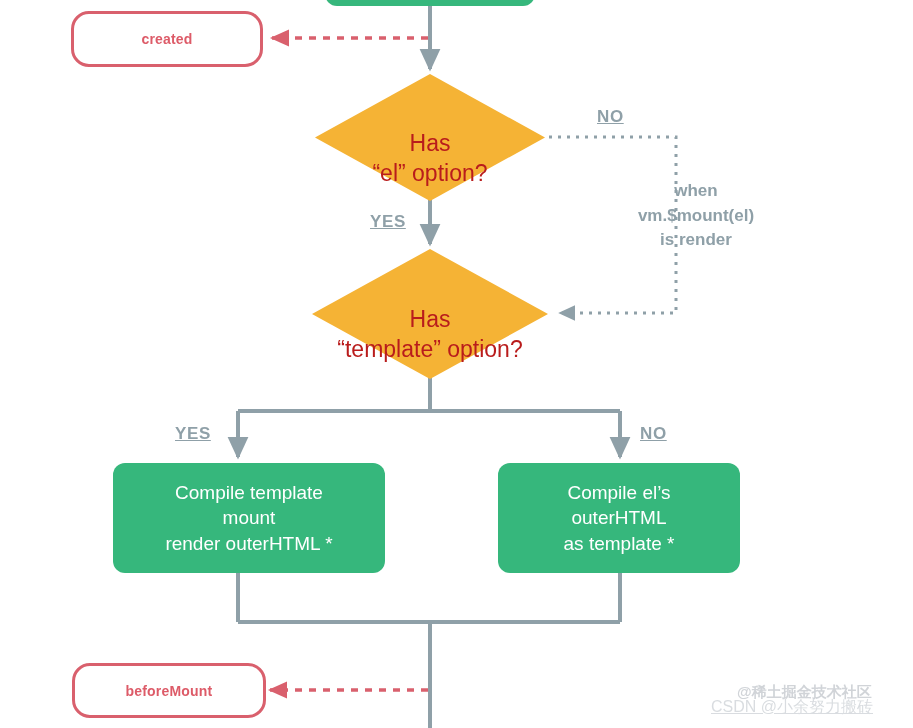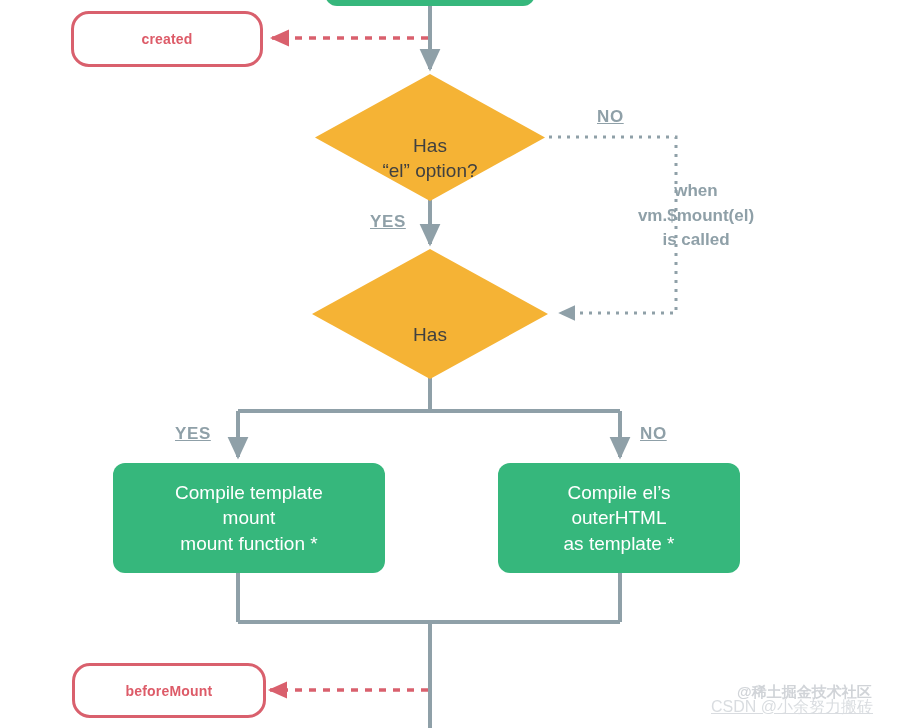--- a/index.html
+++ b/index.html
@@ -68,22 +68,22 @@
     position: absolute;
     left: 0; top: 0;
     width: 100%;
     height: 100%;
     background: #f5b335;
     clip-path: polygon(50% 0%, 100% 50%, 50% 100%, 0% 50%);
   }
   .decision .dtext {
     position: relative;
     z-index: 2;
-    color: #404040;
-    font-size: 19px;
+    color: #b91c1c;
+    font-size: 23px;
     line-height: 1.3;
     white-space: nowrap;
     margin-top: 42px;
   }
 
   
   .edge-label {
     position: absolute;
     color: #8fa0a8;
     font-weight: bold;
@@ -166,42 +166,43 @@
     <span class="dtext">
       <span>Has</span><br>
       <span>“el” option?</span>
     </span>
   </div>
 
   <div class="node decision" style="left:312px; top:249px; width:236px; height:130px;">
     <span class="dia"></span>
     <span class="dtext">
       <span>Has</span><br>
+      <span>“template” option?</span>
     </span>
   </div>
 
   <div class="edge-label" style="left:597px; top:107px;">NO</div>
 
   <div class="edge-label" style="left:370px; top:212px;">YES</div>
 
   <div class="edge-label" style="left:175px; top:424px;">YES</div>
 
   <div class="edge-label" style="left:640px; top:424px;">NO</div>
 
   <div class="note" style="left:606px; top:179px; width:180px;">
     <span>when</span><br>
     <span>vm.$mount(el)</span><br>
-    <span>is called</span>
+    <span>is render</span>
   </div>
 
   <div class="node process" style="left:113px; top:463px; width:272px; height:110px;">
     <span>
       <span>Compile template</span><br>
       <span>mount</span><br>
-      <span>mount function *</span>
+      <span>render outerHTML *</span>
     </span>
   </div>
 
   <div class="node hook" style="left:72px; top:663px; width:194px; height:55px;">
     <span>beforeMount</span>
   </div>
 
   <div class="node process" style="left:498px; top:463px; width:242px; height:110px;">
     <span>
       <span>Compile el’s</span><br>

